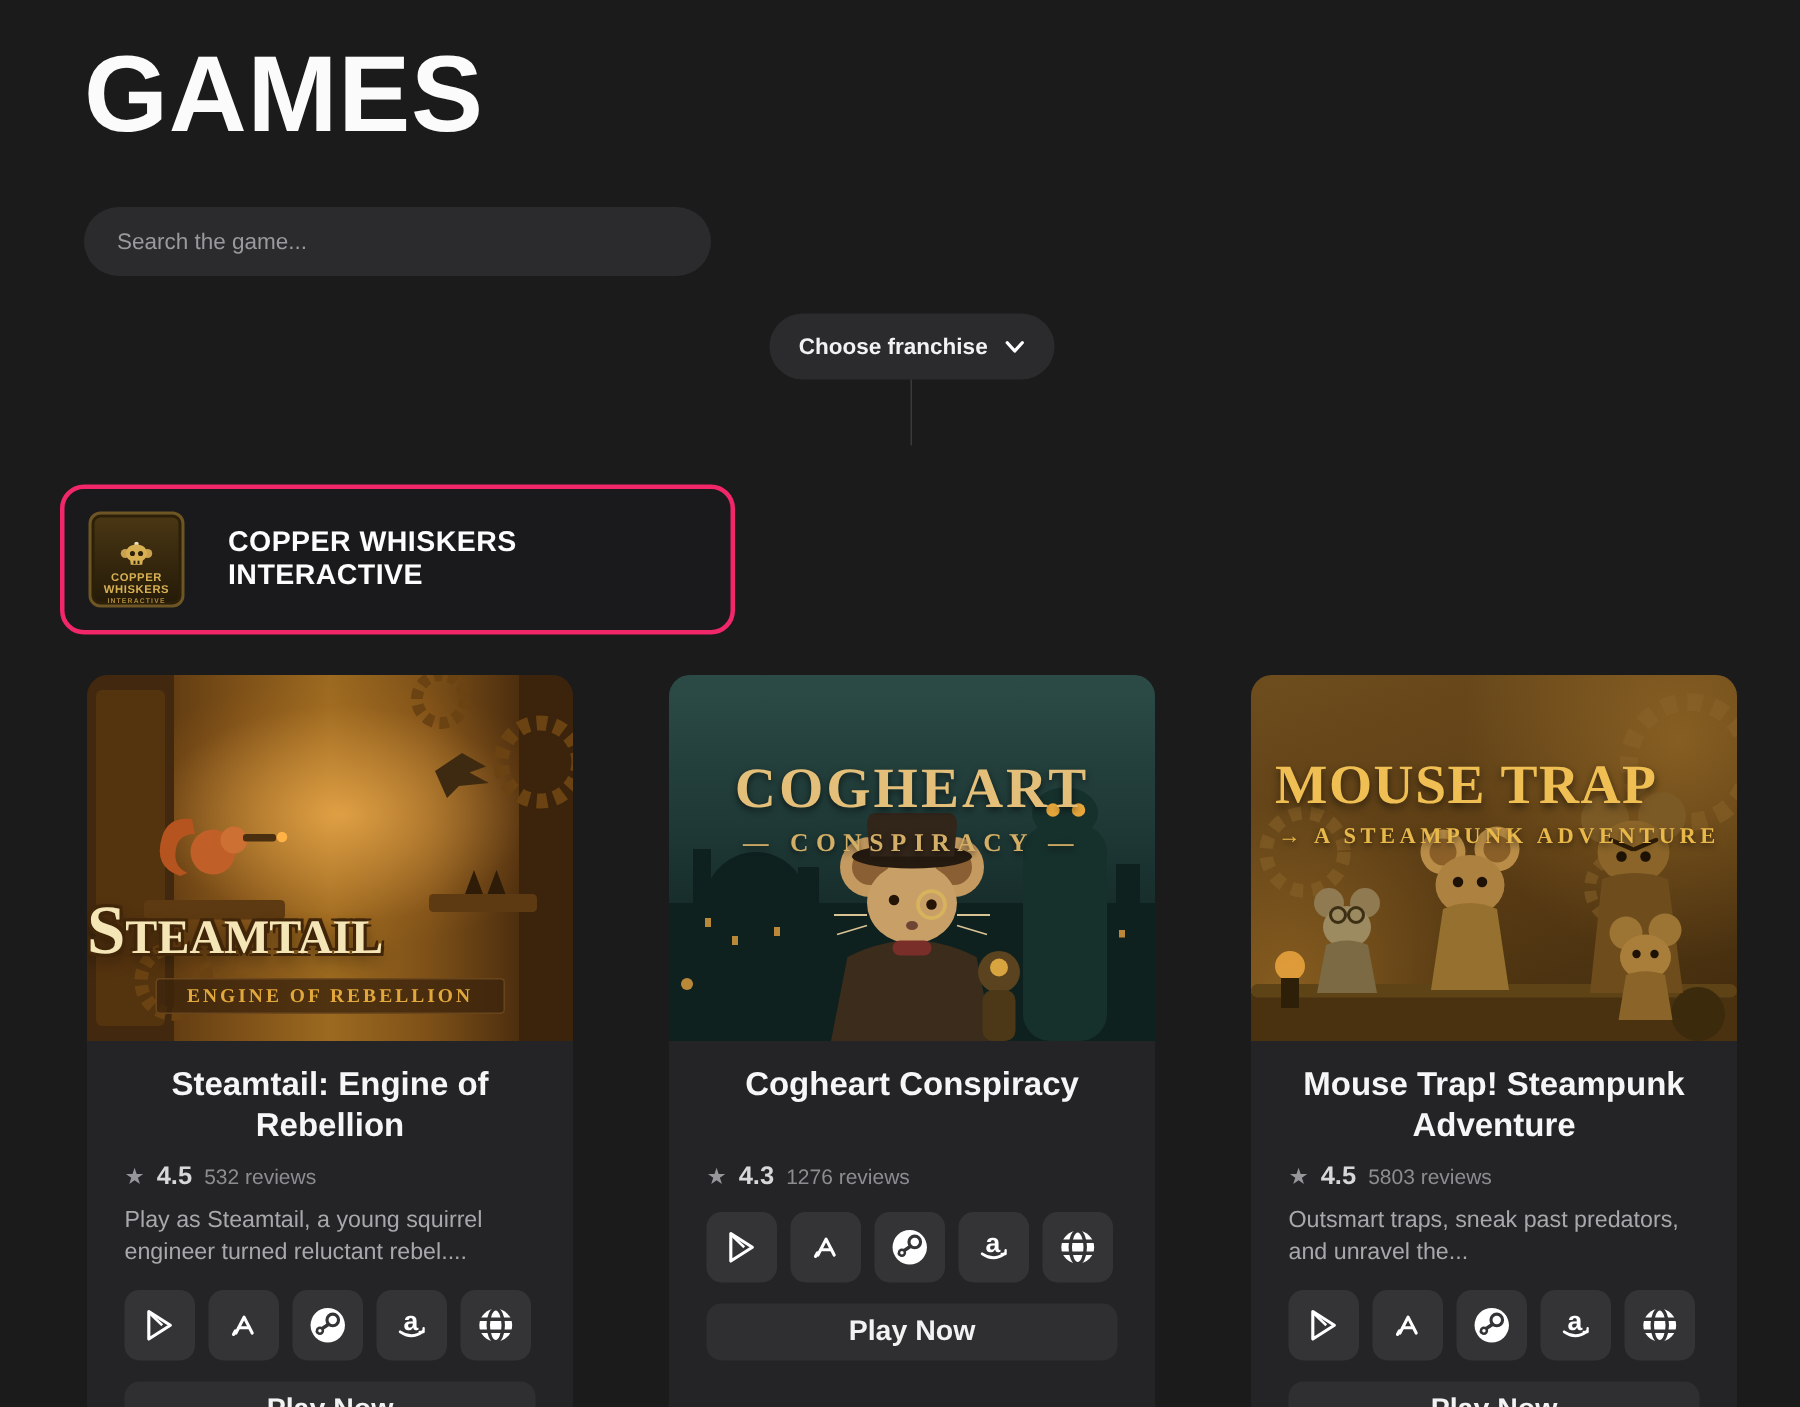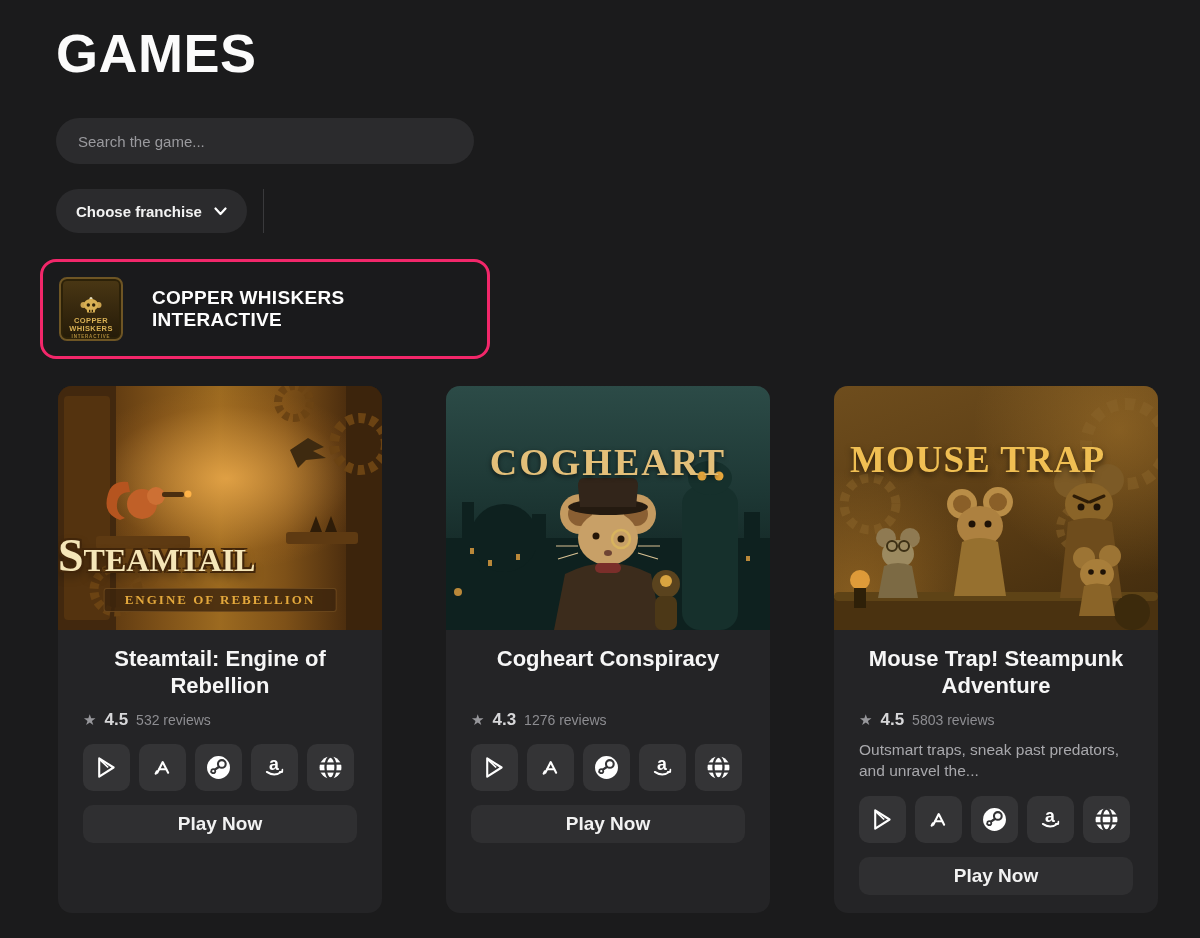--- a/index.html
+++ b/index.html
@@ -7,42 +7,42 @@
   body {
     background: #1b1b1c;
     font-family: "Liberation Sans", sans-serif;
     color: #f4f4f4;
     overflow: hidden;
   }
   .page { padding: 22px 40px 0 56px; }
 
   
   .page-title {
-    font-size: 54px;
+    font-size: 72px;
     font-weight: 800;
     letter-spacing: 0.5px;
     color: #fbfbfb;
   }
 
   
   .search-wrap { margin-top: 34px; }
   .search-input {
     width: 418px; height: 46px;
     background: #2b2b2d;
     border: none; outline: none;
     border-radius: 23px;
     padding: 0 22px;
     font-size: 15px;
     color: #e8e8e8;
     font-family: "Liberation Sans", sans-serif;
   }
   .search-input::placeholder { color: #9a9a9e; }
 
   
-  .filter-row { margin-top: 25px; display: flex; align-items: center; }
+  .filter-row { margin-top: 25px; display: flex; align-items: center; flex-direction: column; }
   .franchise-btn {
     height: 44px;
     background: #2b2b2d;
     border: none;
     border-radius: 22px;
     color: #f2f2f2;
     font-size: 15px;
     font-weight: 700;
     font-family: "Liberation Sans", sans-serif;
     padding: 0 20px;
@@ -260,21 +260,21 @@
             <circle cx="130" cy="108" r="3.5" fill="#ffb347"></circle>
             <path d="M232 64 l18 -12 l16 9 l-11 4 l13 7 l-20 2 l-8 8 z" fill="#3e2a10"></path>
           </svg>
           <div class="cover-title">Steamtail</div>
           <div class="cover-sub">ENGINE OF REBELLION</div>
         </div>
         <div class="card-body"><div class="game-title">Steamtail: Engine of Rebellion</div><div class="rating-row">
             <span class="star-icon">★</span>
             <span class="rating-value">4.5</span>
             <span class="review-count">532 reviews</span>
-          </div><div class="platform-row">
+          </div><div class="game-desc">Play as Steamtail, a young squirrel engineer turned reluctant rebel....</div><div class="platform-row">
             <button class="platform-tile">
               <span style="display: flex;">
                 <svg viewBox="0 0 24 24">
                   <path d="M5 3.2 L18.8 12 L5 20.8 Z" fill="none" stroke="#fff" stroke-width="2" stroke-linejoin="round"></path>
                   <path d="M5.6 4.4 L13.6 12" stroke="#fff" stroke-width="1.6"></path>
                 </svg>
               </span>
             </button>
             <button class="platform-tile">
               <span style="display: flex;">
@@ -352,20 +352,21 @@
             <circle cx="150" cy="150" r="3.5" fill="#241507"></circle>
             <circle cx="175" cy="153" r="9" fill="none" stroke="#d8b35e" stroke-width="2.5"></circle>
             <circle cx="175" cy="153" r="3.5" fill="#241507"></circle>
             <ellipse cx="162" cy="167" rx="4" ry="3" fill="#6e4434"></ellipse>
             <rect x="149" y="177" width="26" height="10" rx="5" fill="#7a2e2a"></rect>
             <circle cx="220" cy="198" r="14" fill="#5a431e"></circle>
             <circle cx="220" cy="195" r="6" fill="#d8a440"></circle>
             <rect x="209" y="210" width="22" height="34" rx="7" fill="#4c3817"></rect>
           </svg>
           <div class="cover-title">COGHEART</div>
+          <div class="cover-sub">— CONSPIRACY —</div>
         </div>
         <div class="card-body"><div class="game-title">Cogheart Conspiracy</div><div class="rating-row">
             <span class="star-icon">★</span>
             <span class="rating-value">4.3</span>
             <span class="review-count">1276 reviews</span>
           </div><div class="platform-row">
             <button class="platform-tile">
               <span style="display: flex;">
                 <svg viewBox="0 0 24 24">
                   <path d="M5 3.2 L18.8 12 L5 20.8 Z" fill="none" stroke="#fff" stroke-width="2" stroke-linejoin="round"></path>
@@ -449,20 +450,21 @@
             <circle cx="128" cy="118" r="15" fill="#b98d47"></circle>
             <circle cx="164" cy="116" r="15" fill="#b98d47"></circle>
             <circle cx="128" cy="118" r="9" fill="#8a5f28"></circle>
             <circle cx="164" cy="116" r="9" fill="#8a5f28"></circle>
             <ellipse cx="146" cy="140" rx="23" ry="20" fill="#ad8140"></ellipse>
             <circle cx="138" cy="138" r="3.5" fill="#1e1206"></circle>
             <circle cx="154" cy="138" r="3.5" fill="#1e1206"></circle>
             <path d="M128 156 q18 -8 36 0 l8 54 h-52 z" fill="#96702f"></path>
           </svg>
           <div class="cover-title">MOUSE TRAP</div>
+          <div class="cover-sub">→ A STEAMPUNK ADVENTURE</div>
         </div>
         <div class="card-body"><div class="game-title">Mouse Trap! Steampunk Adventure</div><div class="rating-row">
             <span class="star-icon">★</span>
             <span class="rating-value">4.5</span>
             <span class="review-count">5803 reviews</span>
           </div><div class="game-desc">Outsmart traps, sneak past predators, and unravel the...</div><div class="platform-row">
             <button class="platform-tile">
               <span style="display: flex;">
                 <svg viewBox="0 0 24 24">
                   <path d="M5 3.2 L18.8 12 L5 20.8 Z" fill="none" stroke="#fff" stroke-width="2" stroke-linejoin="round"></path>

